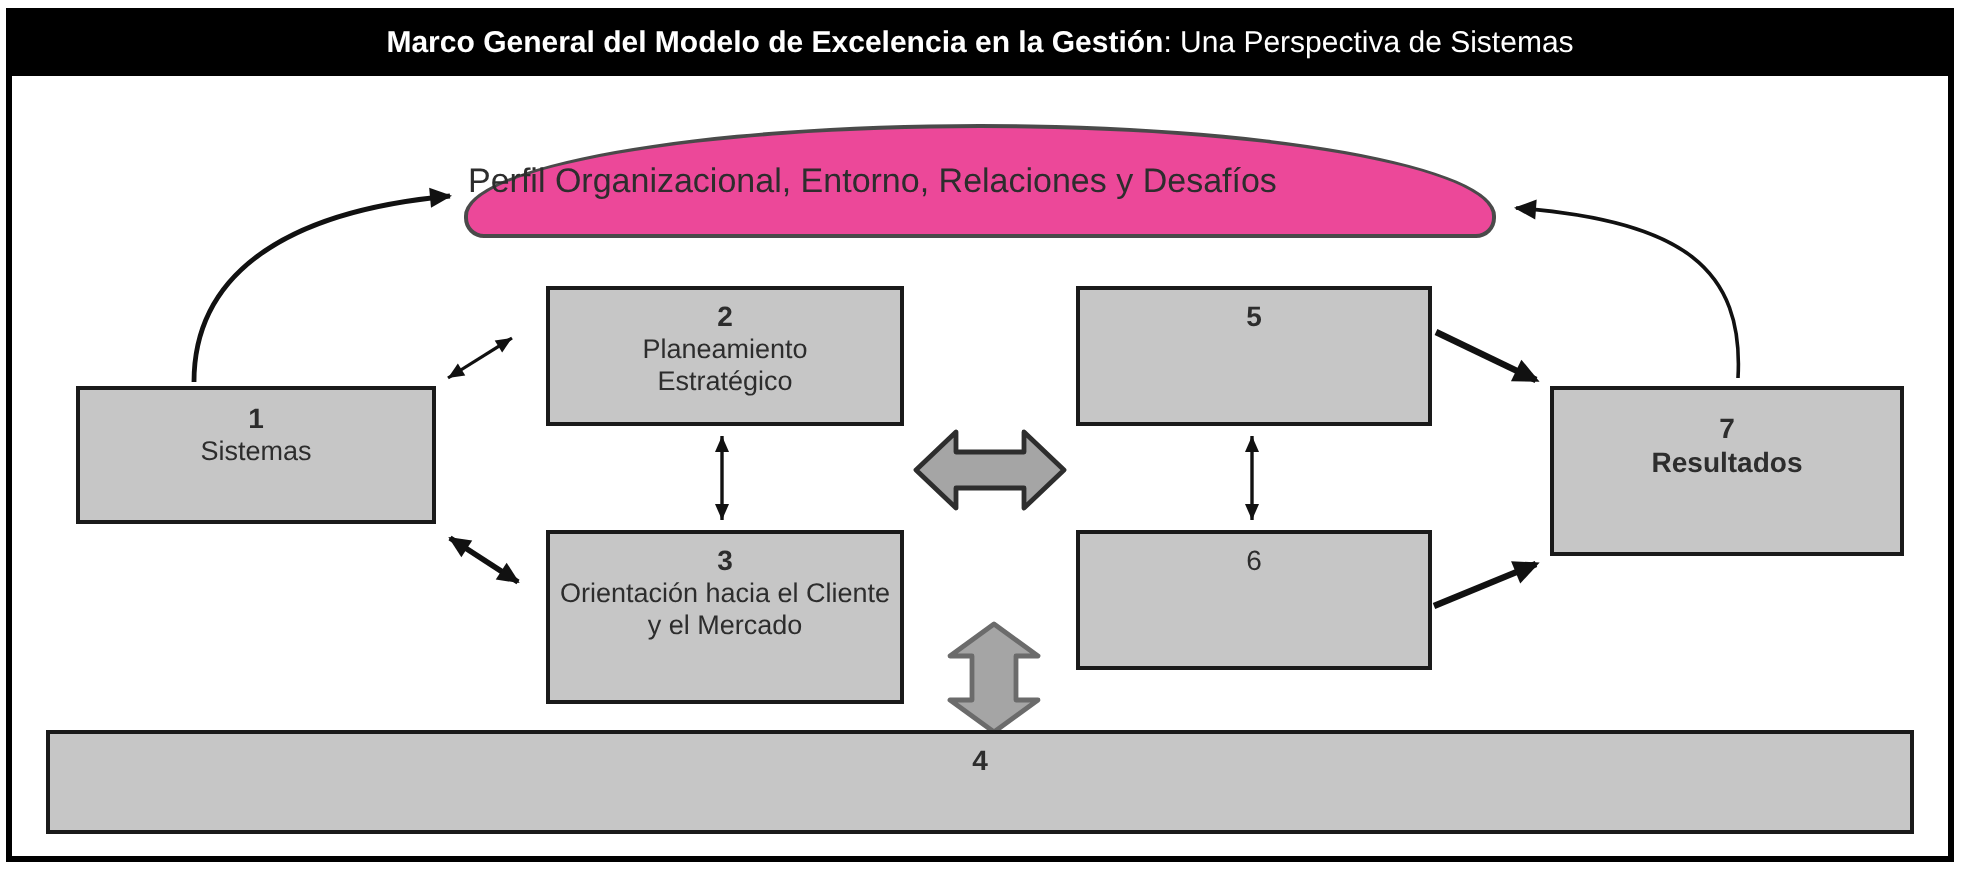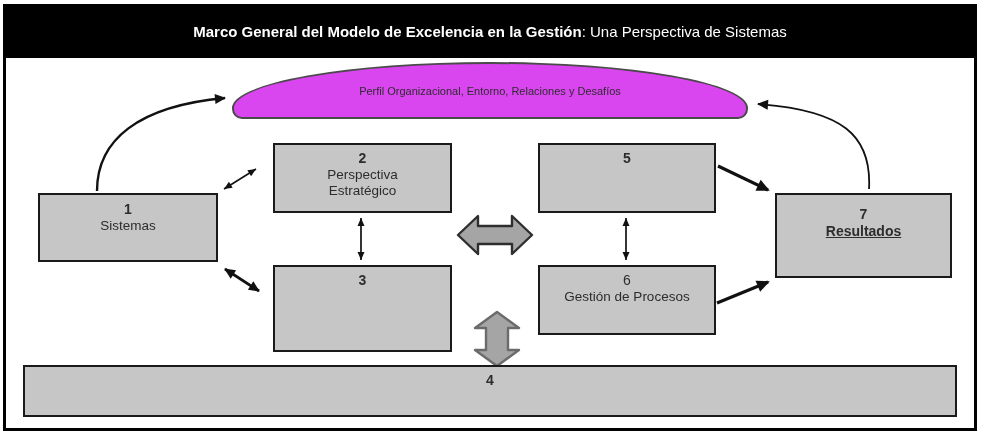--- a/index.html
+++ b/index.html
@@ -5,47 +5,47 @@
   html,body{margin:0;padding:0;}
   body{
     width:983px;height:436px;background:#ffffff;position:relative;overflow:hidden;
     font-family:"Liberation Sans", sans-serif;
   }
   .frame{
     position:absolute;left:3px;top:4px;width:974px;height:427px;
     border:3px solid #000;box-sizing:border-box;background:transparent;
   }
   .titlebar{
-    position:absolute;left:3px;top:4px;width:974px;height:54px;background:#000;
+    position:absolute;left:3px;top:4px;width:974px;height:34px;background:#000;
     color:#fff;display:flex;align-items:center;justify-content:center;
     font-size:15px;box-sizing:border-box;z-index:3;
   }
   .titlebar .t-main{font-weight:bold;}
   .titlebar .t-suffix{font-weight:normal;}
   .banner{
     position:absolute;left:232px;top:62px;width:516px;height:57px;
-    background:#d946ef;border:2px solid #4a4a4a;box-sizing:border-box;
+    background:#ec4899;border:2px solid #4a4a4a;box-sizing:border-box;
     border-radius:258px 258px 10px 10px / 46px 46px 10px 10px;
-    display:flex;align-items:center;justify-content:center;
-    font-size:11px;color:#2d2d2d;z-index:2;
+    display:flex;align-items:center;
+    font-size:17px;color:#2d2d2d;z-index:2;
   }
   .node{
     position:absolute;box-sizing:border-box;background:#c6c6c6;border:2px solid #1a1a1a;
     text-align:center;color:#2d2d2d;font-size:13.5px;line-height:16px;z-index:2;
   }
   .node .num{display:block;font-weight:bold;font-size:14px;line-height:17px;}
   .node .num.regular{font-weight:normal;}
   .node .label{display:inline-block;}
   .b1{left:38px;top:193px;width:180px;height:69px;padding-top:6px;}
   .b2{left:273px;top:143px;width:179px;height:70px;padding-top:5px;}
   .b3{left:273px;top:265px;width:179px;height:87px;padding-top:5px;}
   .b5{left:538px;top:143px;width:178px;height:70px;padding-top:5px;}
   .b6{left:538px;top:265px;width:178px;height:70px;padding-top:5px;}
   .b7{left:775px;top:193px;width:177px;height:85px;padding-top:11px;}
-  .b7 .label{font-weight:bold;font-size:14px;text-decoration:underline;}
+  .b7 .label{font-weight:bold;font-size:14px;}
   .b4{left:23px;top:365px;width:934px;height:52px;padding-top:5px;}
   .wrap110{max-width:112px;}
   svg.overlay{position:absolute;left:0;top:0;z-index:1;pointer-events:none;}
 </style>
 </head>
 <body>
 
 <div class="frame"></div>
 
 <div class="titlebar">
@@ -85,34 +85,34 @@
   <span>Perfil Organizacional, Entorno, Relaciones y Desafíos</span>
 </div>
 
 <div class="node b1">
   <span class="num">1</span>
   <span class="label">Sistemas</span>
 </div>
 
 <div class="node b2">
   <span class="num">2</span>
-  <span class="label wrap110">Perspectiva Estratégico</span>
+  <span class="label wrap110">Planeamiento Estratégico</span>
 </div>
 
 <div class="node b3">
   <span class="num">3</span>
+  <span class="label">Orientación hacia el Cliente y el Mercado</span>
 </div>
 
 <div class="node b5">
   <span class="num">5</span>
 </div>
 
 <div class="node b6">
   <span class="num regular">6</span>
-  <span class="label">Gestión de Procesos</span>
 </div>
 
 <div class="node b7">
   <span class="num">7</span>
   <span class="label">Resultados</span>
 </div>
 
 <div class="node b4">
   <span class="num">4</span>
 </div>

